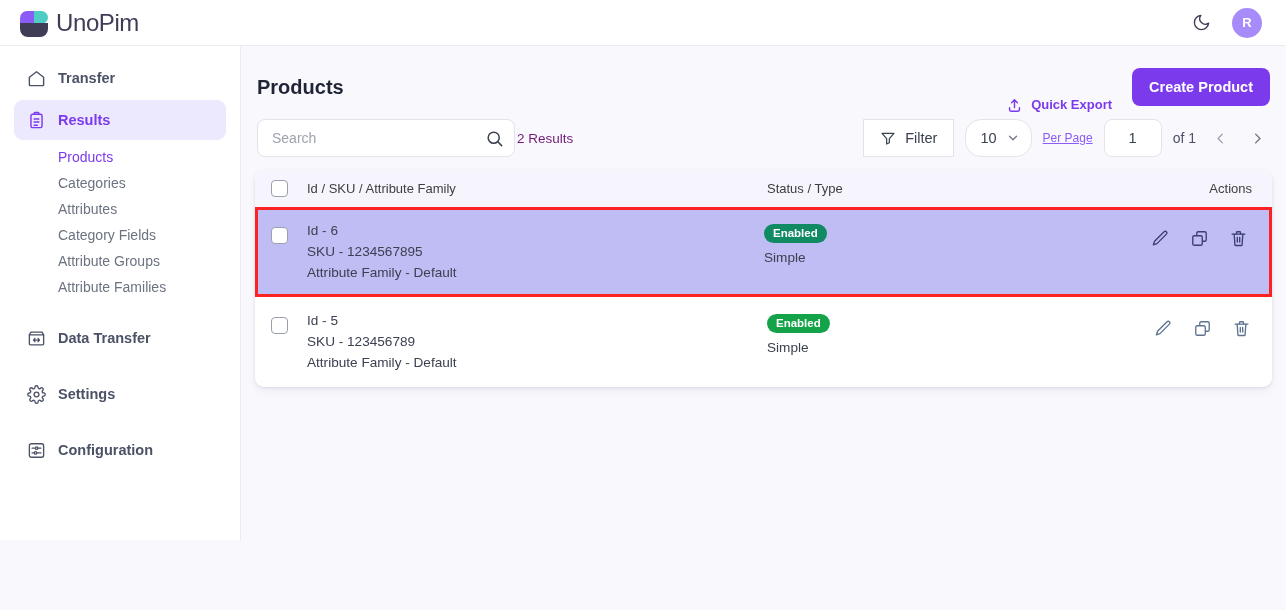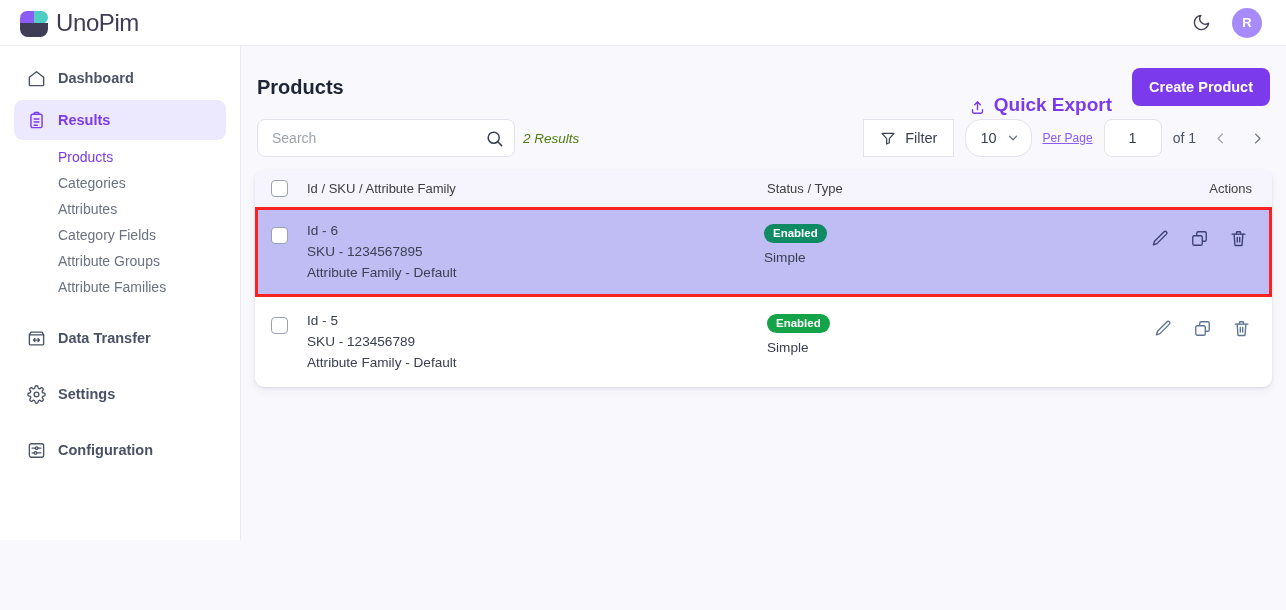--- a/index.html
+++ b/index.html
@@ -66,22 +66,22 @@
   }
   .sub-item.active { color: #7c3aed; }
   .nav-gap { height: 14px; }
 
   
   .main { flex: 1; padding: 16px 14px 0 14px; min-width: 0; }
   .page-head { display: flex; align-items: center; padding: 6px 2px 0 2px; height: 44px; }
   .page-title { font-size: 20px; font-weight: 700; color: #1f2437; }
   .head-actions { margin-left: auto; display: flex; align-items: center; gap: 14px; }
   .quick-export {
-    display: flex; align-items: flex-end; gap: 8px;
-    color: #7c3aed; font-size: 19px; font-weight: 700;
+    display: flex; align-items: flex-start; gap: 8px;
+    color: #7c3aed; font-size: 13px; font-weight: 700;
     cursor: pointer; padding: 6px 6px; margin-top: 36px;
   }
   .btn-primary {
     background: #7c3aed; color: #fff;
     font-size: 14.5px; font-weight: 700;
     border: none; border-radius: 8px;
     padding: 11px 17px; cursor: pointer;
   }
 
   
@@ -93,21 +93,21 @@
     background: #fff; padding: 0 40px 0 14px;
     font-size: 14px; color: #374151;
     font-family: "Liberation Sans", sans-serif; outline: none;
   }
   .search-input::placeholder { color: #9ca3af; }
   .search-icon-btn {
     position: absolute; right: 10px; top: 50%; transform: translateY(-50%);
     width: 22px; height: 22px; cursor: pointer;
     display: flex; align-items: center; justify-content: center;
   }
-  .results-text { margin-left: 8px; font-size: 13.5px; color: #4d7c0f; font-style: italic; }
+  .results-text { margin-left: 2px; font-size: 13.5px; color: #701a75; }
   .toolbar-right { margin-left: auto; display: flex; align-items: center; gap: 11px; }
   .filter-btn {
     display: flex; align-items: center; gap: 9px;
     height: 38px; padding: 0 16px;
     border: 1px solid #e4e2ec; border-radius: 0; background: #fff;
     font-size: 14.5px; color: #394150; font-weight: 400; cursor: pointer;
   }
   .per-page-select {
     display: flex; align-items: center; gap: 9px;
     height: 38px; padding: 0 11px 0 14px;
@@ -210,21 +210,21 @@
   <div class="body">
 
     <div class="sidebar">
 
       <div class="nav-item">
         <span class="ico">
           <svg width="19" height="19" viewBox="0 0 24 24" fill="none" stroke="#4b5266" stroke-width="1.8" stroke-linecap="round" stroke-linejoin="round">
             <path d="M3 10.5 12 3.5l9 7V20a1 1 0 0 1-1 1H4a1 1 0 0 1-1-1z"></path>
           </svg>
         </span>
-        <span>Dashboard</span>
+        <span>Transfer</span>
       </div>
 
       <div class="nav-item active">
         <span class="ico">
           <svg width="19" height="19" viewBox="0 0 24 24" fill="none" stroke="#7c3aed" stroke-width="1.8" stroke-linecap="round" stroke-linejoin="round">
             <rect x="5" y="4" width="14" height="17" rx="2"></rect>
             <path d="M9 4V3a1 1 0 0 1 1-1h4a1 1 0 0 1 1 1v1"></path>
             <path d="M9 10h6M9 14h6M9 18h4"></path>
           </svg>
         </span>

